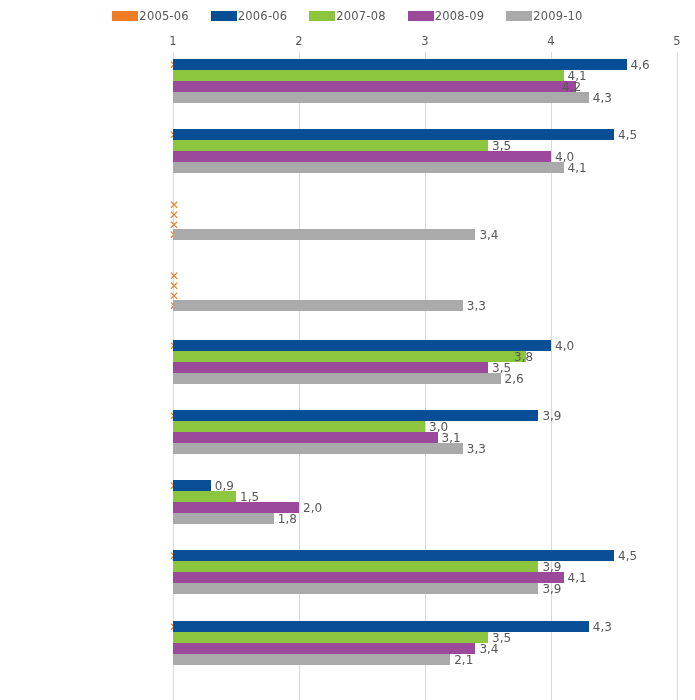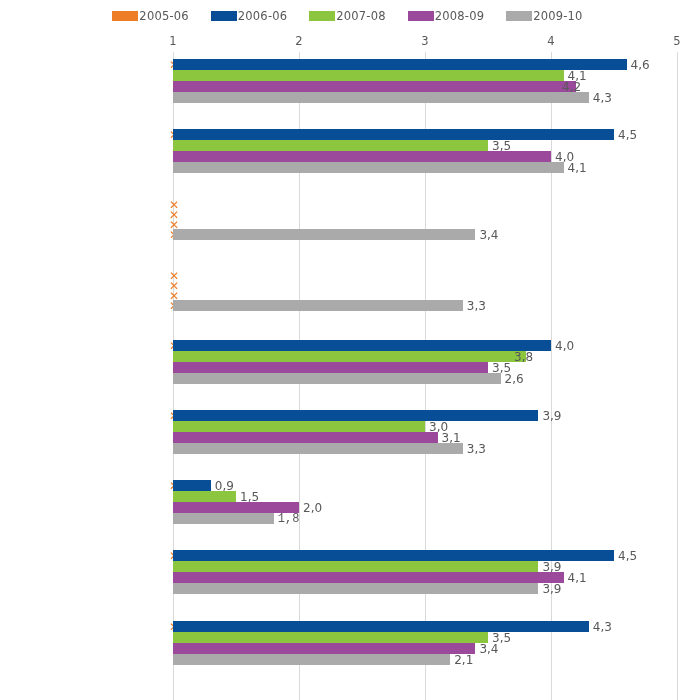--- a/index.html
+++ b/index.html
@@ -225,21 +225,21 @@
       <div class="bar" title="Fysisk læringsmiljø 2009-10 3,3" style="top: 391px; width: 289.8px; background: rgb(170, 170, 170);"></div>
       <div class="bar-value" style="top: 392px; left: 293.8px;">3,3</div>
       <div class="missing-marker" style="top: 429.2px; color: rgb(238, 125, 40);">✕</div>
       <div class="bar" title="Mobbing på skolen 2006-07 1,3" style="top: 428.2px; width: 37.8px; background: rgb(8, 78, 150);"></div>
       <div class="bar-value" style="top: 429.2px; left: 41.8px;">0,9</div>
       <div class="bar" title="Mobbing på skolen 2007-08 1,5" style="top: 439.2px; width: 63px; background: rgb(140, 198, 63);"></div>
       <div class="bar-value" style="top: 440.2px; left: 67px;">1,5</div>
       <div class="bar" title="Mobbing på skolen 2008-09 2,0" style="top: 450.2px; width: 126px; background: rgb(155, 74, 155);"></div>
       <div class="bar-value" style="top: 451.2px; left: 130px;">2,0</div>
       <div class="bar" title="Mobbing på skolen 2009-10 1,8" style="top: 461.2px; width: 100.8px; background: rgb(170, 170, 170);"></div>
-      <div class="bar-value" style="top: 462.2px; left: 104.8px; font-family: Liberation Mono, monospace;">1,8</div>
+      <div class="bar-value" style="top: 462.2px; left: 104.8px;">1,8</div>
       <div class="missing-marker" style="top: 499.4px; color: rgb(238, 125, 40);">✕</div>
       <div class="bar" title="Motivasjon 2006-07 4,5" style="top: 498.4px; width: 441px; background: rgb(8, 78, 150);"></div>
       <div class="bar-value" style="top: 499.4px; left: 445px;">4,5</div>
       <div class="bar" title="Motivasjon 2007-08 3,9" style="top: 509.4px; width: 365.4px; background: rgb(140, 198, 63);"></div>
       <div class="bar-value" style="top: 510.4px; left: 369.4px;">3,9</div>
       <div class="bar" title="Motivasjon 2008-09 4,1" style="top: 520.4px; width: 390.6px; background: rgb(155, 74, 155);"></div>
       <div class="bar-value" style="top: 521.4px; left: 394.6px;">4,1</div>
       <div class="bar" title="Motivasjon 2009-10 3,9" style="top: 531.4px; width: 365.4px; background: rgb(170, 170, 170);"></div>
       <div class="bar-value" style="top: 532.4px; left: 369.4px;">3,9</div>
       <div class="missing-marker" style="top: 569.6px; color: rgb(238, 125, 40);">✕</div>

